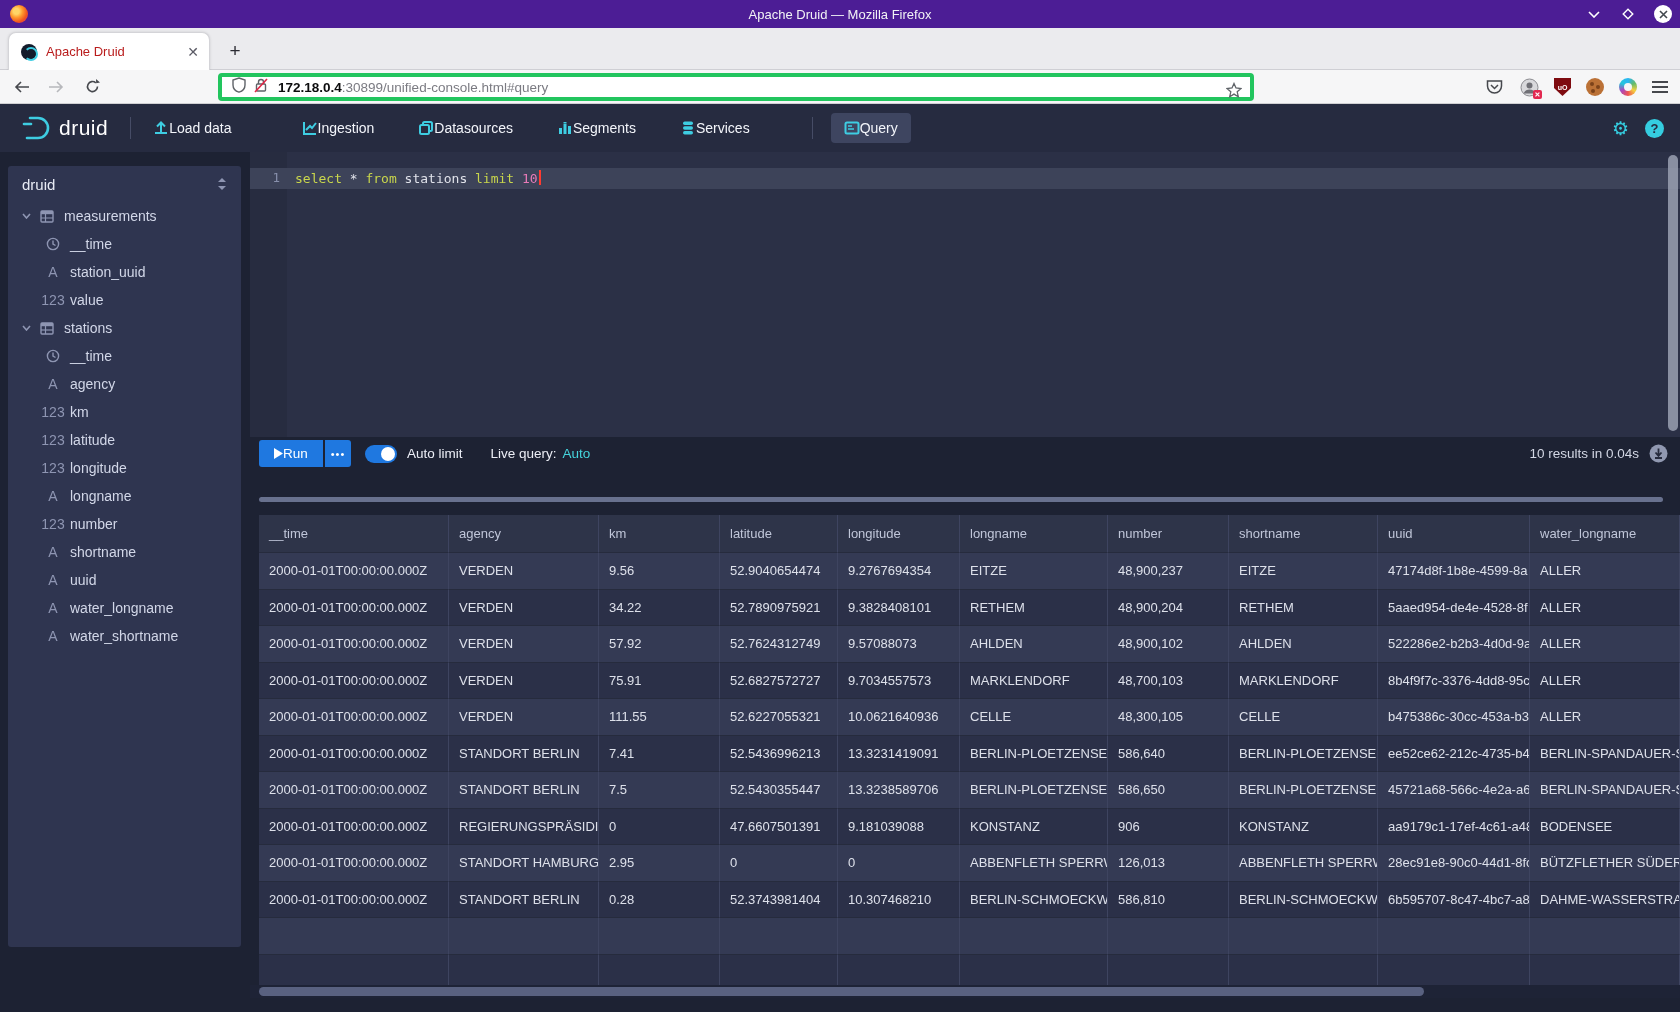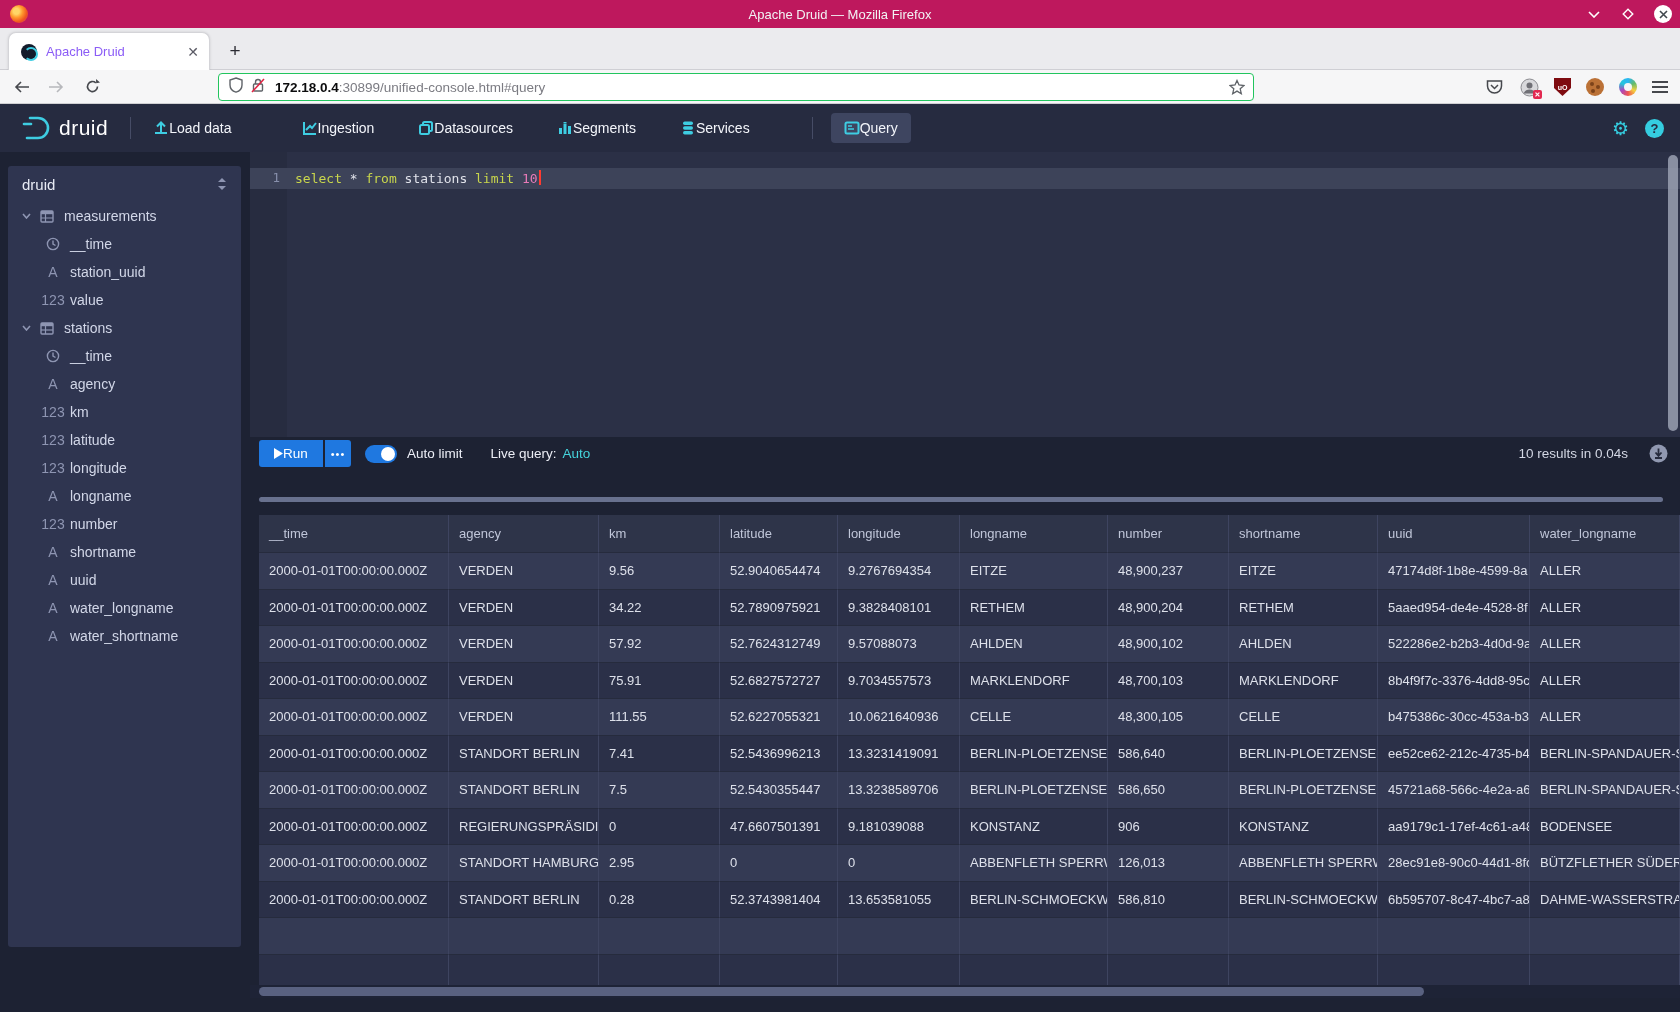--- a/index.html
+++ b/index.html
@@ -1,44 +1,44 @@
 <!DOCTYPE html>
 <html><head>
 <meta charset="utf-8">
 <style>
   * { box-sizing: border-box; margin: 0; padding: 0; }
   html,body { width:1680px; height:1012px; overflow:hidden; }
   body { font-family: "Liberation Sans", sans-serif; background:#1d2233; }
   .window { position:relative; width:1680px; height:1012px; background:#1d2233; }
 
   
-  .titlebar { position:absolute; top:0; left:0; width:1680px; height:28px; background:#be185d; display:flex; align-items:center; }
+  .titlebar { position:absolute; top:0; left:0; width:1680px; height:28px; background:#4c1d95; display:flex; align-items:center; }
   .ff-icon { width:18px; height:18px; margin-left:10px; border-radius:50%;
     background: radial-gradient(circle at 35% 35%, #ffd567 0 18%, #ff9a2e 38%, #f0541e 65%, #c22a8a 100%); }
   .win-title { position:absolute; left:0; right:0; text-align:center; color:#f2f3f5; font-size:13px; }
   .win-controls { position:absolute; right:8px; top:0; height:28px; display:flex; align-items:center; gap:18px; }
   .wc { width:16px; height:16px; display:flex; align-items:center; justify-content:center; }
   .wc svg { display:block; }
   .wc-close { width:18px; height:18px; background:#fff; border-radius:50%; display:flex; align-items:center; justify-content:center; }
 
   .tabstrip { position:absolute; top:28px; left:0; width:1680px; height:42px; background:#ebebee; border-bottom:1px solid #cfcfd4; }
   .tab { position:absolute; left:8px; top:4px; width:202px; height:38px; background:#fff; border:1px solid #d4d4d8; border-bottom:none;
     border-radius:8px 8px 0 0; display:flex; align-items:center; box-shadow:0 0 3px rgba(0,0,0,.12); }
   .tab-favicon { width:16px; height:16px; margin-left:12px; border-radius:50%; background:#141b2b; position:relative; flex:0 0 auto;}
   .tab-favicon::after { content:""; position:absolute; left:3px; top:3px; width:10px; height:10px; border:2px solid #3ecde2; border-left-color:transparent; border-radius:50%; }
-  .tab-label { margin-left:9px; font-size:13px; color:#8b5cf6; flex:1 1 auto; }
+  .tab-label { margin-left:9px; font-size:13px; color:#b91c1c; flex:1 1 auto; }
   .tab-close { margin-right:10px; color:#5b5b66; font-size:14px; line-height:1; }
   .newtab { position:absolute; left:222px; top:10px; width:26px; height:26px; display:flex; align-items:center; justify-content:center; font-size:19px; color:#2b2b33; }
 
   .urlrow { position:absolute; top:70px; left:0; width:1680px; height:34px; background:#f6f6f7; border-bottom:1px solid #d0d0d3; display:flex; align-items:center; }
   .navbtn { width:24px; height:24px; display:flex; align-items:center; justify-content:center; font-size:16px; }
   .back { margin-left:10px; color:#46484d; }
   .fwd { margin-left:10px; color:#b7b8bc; }
   .reload { margin-left:12px; color:#46484d; }
-  .urlbox { position:absolute; left:218px; top:3px; width:1036px; height:28px; background:#fff; border:1px solid #22c55e; border-radius:4px; display:flex; align-items:center; }
+  .urlbox { position:absolute; left:218px; top:3px; width:1036px; height:28px; background:#fff; border:4px solid #22c55e; border-radius:4px; display:flex; align-items:center; }
   .urlbox .shield { margin-left:10px; }
   .urlbox .lock { margin-left:8px; position:relative; }
   .url-text { margin-left:10px; font-size:13.5px; color:#0c0c0d; white-space:nowrap; }
   .url-text .rest { color:#7b7b82; }
   .url-star { position:absolute; right:8px; top:5px; }
   .ext-icons { position:absolute; right:12px; top:0; height:34px; display:flex; align-items:center; gap:15px; }
   .eicon { width:20px; height:20px; display:flex; align-items:center; justify-content:center; }
   .ublock { width:17px; height:18px; background:#7e0b10; clip-path: polygon(0 0,100% 0,100% 55%,50% 100%,0 55%); display:flex; align-items:center; justify-content:center; color:#fff; font-size:7px; font-weight:bold; }
   .cookie { width:18px; height:18px; border-radius:50%; background:#bb7136; position:relative; }
   .cookie i { position:absolute; width:4px; height:4px; border-radius:50%; background:#7c431a; }
@@ -87,21 +87,21 @@
 
   
   .runbar { position:absolute; top:285px; left:0; width:1430px; height:33px; display:flex; align-items:center; }
   .run-btn { margin-left:9px; height:27px; width:64px; background:#1f78e0; border-radius:3px 0 0 3px; display:flex; align-items:center; justify-content:center; gap:0; color:#fff; font-size:13.5px; }
   .more-btn { margin-left:2px; height:27px; width:26px; background:#1f78e0; border-radius:0 3px 3px 0; display:flex; align-items:center; justify-content:center; color:#fff; font-size:11px; letter-spacing:1px; }
   .switch { margin-left:14px; width:32px; height:18px; border-radius:9px; background:#1f78e0; position:relative; }
   .switch .knob { position:absolute; right:2px; top:2px; width:14px; height:14px; border-radius:50%; background:#fff; }
   .rb-label { margin-left:10px; font-size:13.5px; color:#eceef6; }
   .rb-live { margin-left:28px; font-size:13.5px; color:#eceef6; }
   .rb-live-val { margin-left:6px; font-size:13.5px; color:#45d4dc; }
-  .rb-right { position:absolute; right:12px; display:flex; align-items:center; gap:21px; }
+  .rb-right { position:absolute; right:12px; display:flex; align-items:center; gap:10px; }
   .rb-results { font-size:13.5px; color:#d3d7e4; }
 
   
   .table-area { position:absolute; top:318px; left:0; width:1430px; height:542px; }
   .hscroll-top { position:absolute; top:27px; left:9px; width:1404px; height:5px; background:#68718e; border-radius:2.5px; }
   .table-wrap { position:absolute; top:45px; left:9px; width:1421px; height:470px; overflow:hidden; }
   table.results { border-collapse:separate; border-spacing:0; table-layout:fixed; width:1421px; font-size:13px; color:#dde0ea; }
   table.results td, table.results th { border-right:1px solid #3e4460; border-bottom:1px solid #262b3d; padding:0 10px; white-space:nowrap; overflow:hidden; text-align:left; font-weight:normal; }
   thead tr { height:38px; }
   thead th { background:#2e3449; color:#c0c6d9; }
@@ -571,21 +571,21 @@
                 <td>ABBENFLETH SPERRWER</td>
                 <td>28ec91e8-90c0-44d1-8fc</td>
                 <td>BÜTZFLETHER SÜDERE</td>
               </tr>
 
               <tr>
                 <td>2000-01-01T00:00:00.000Z</td>
                 <td>STANDORT BERLIN</td>
                 <td class="c-km">0.28</td>
                 <td>52.3743981404</td>
-                <td>13.653581055</td>
+                <td>10.307468210</td>
                 <td>BERLIN-SCHMOECKWITZ</td>
                 <td class="c-num">586,810</td>
                 <td>BERLIN-SCHMOECKWITZ</td>
                 <td>6b595707-8c47-4bc7-a8</td>
                 <td>DAHME-WASSERSTRAS</td>
               </tr>
             </tbody>
           <tbody class="fill">
             <tr class="fa">
                 <td></td>

